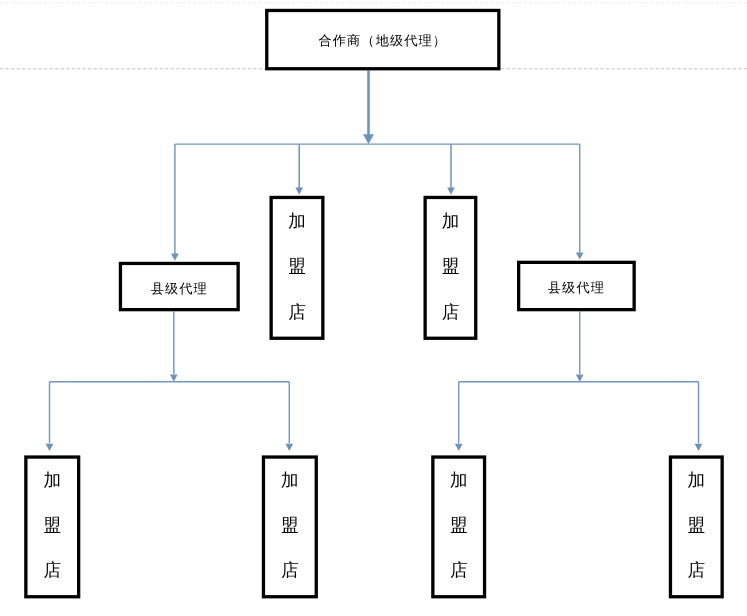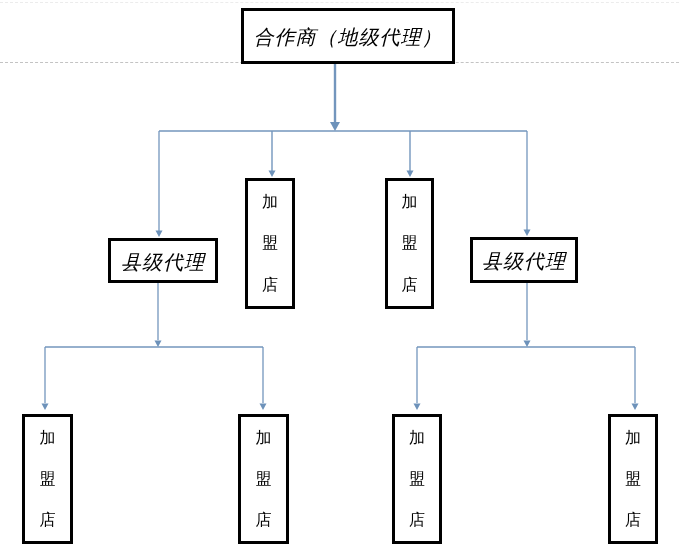--- a/index.html
+++ b/index.html
@@ -36,26 +36,25 @@
     position: absolute;
     box-sizing: border-box;
     border: 3px solid #000000;
     background: #ffffff;
     z-index: 3;
     display: flex;
     align-items: center;
     justify-content: center;
   }
   .hlabel {
-    font-size: 20px;
+    font-size: 12px;
     letter-spacing: 1px;
     white-space: nowrap;
     line-height: 1;
     padding-top: 2px;
-    font-style: italic;
   }
   .vlabel {
     display: flex;
     flex-direction: column;
     justify-content: space-around;
     align-items: center;
     height: 100%;
     width: 100%;
     font-size: 16px;
     line-height: 1;

